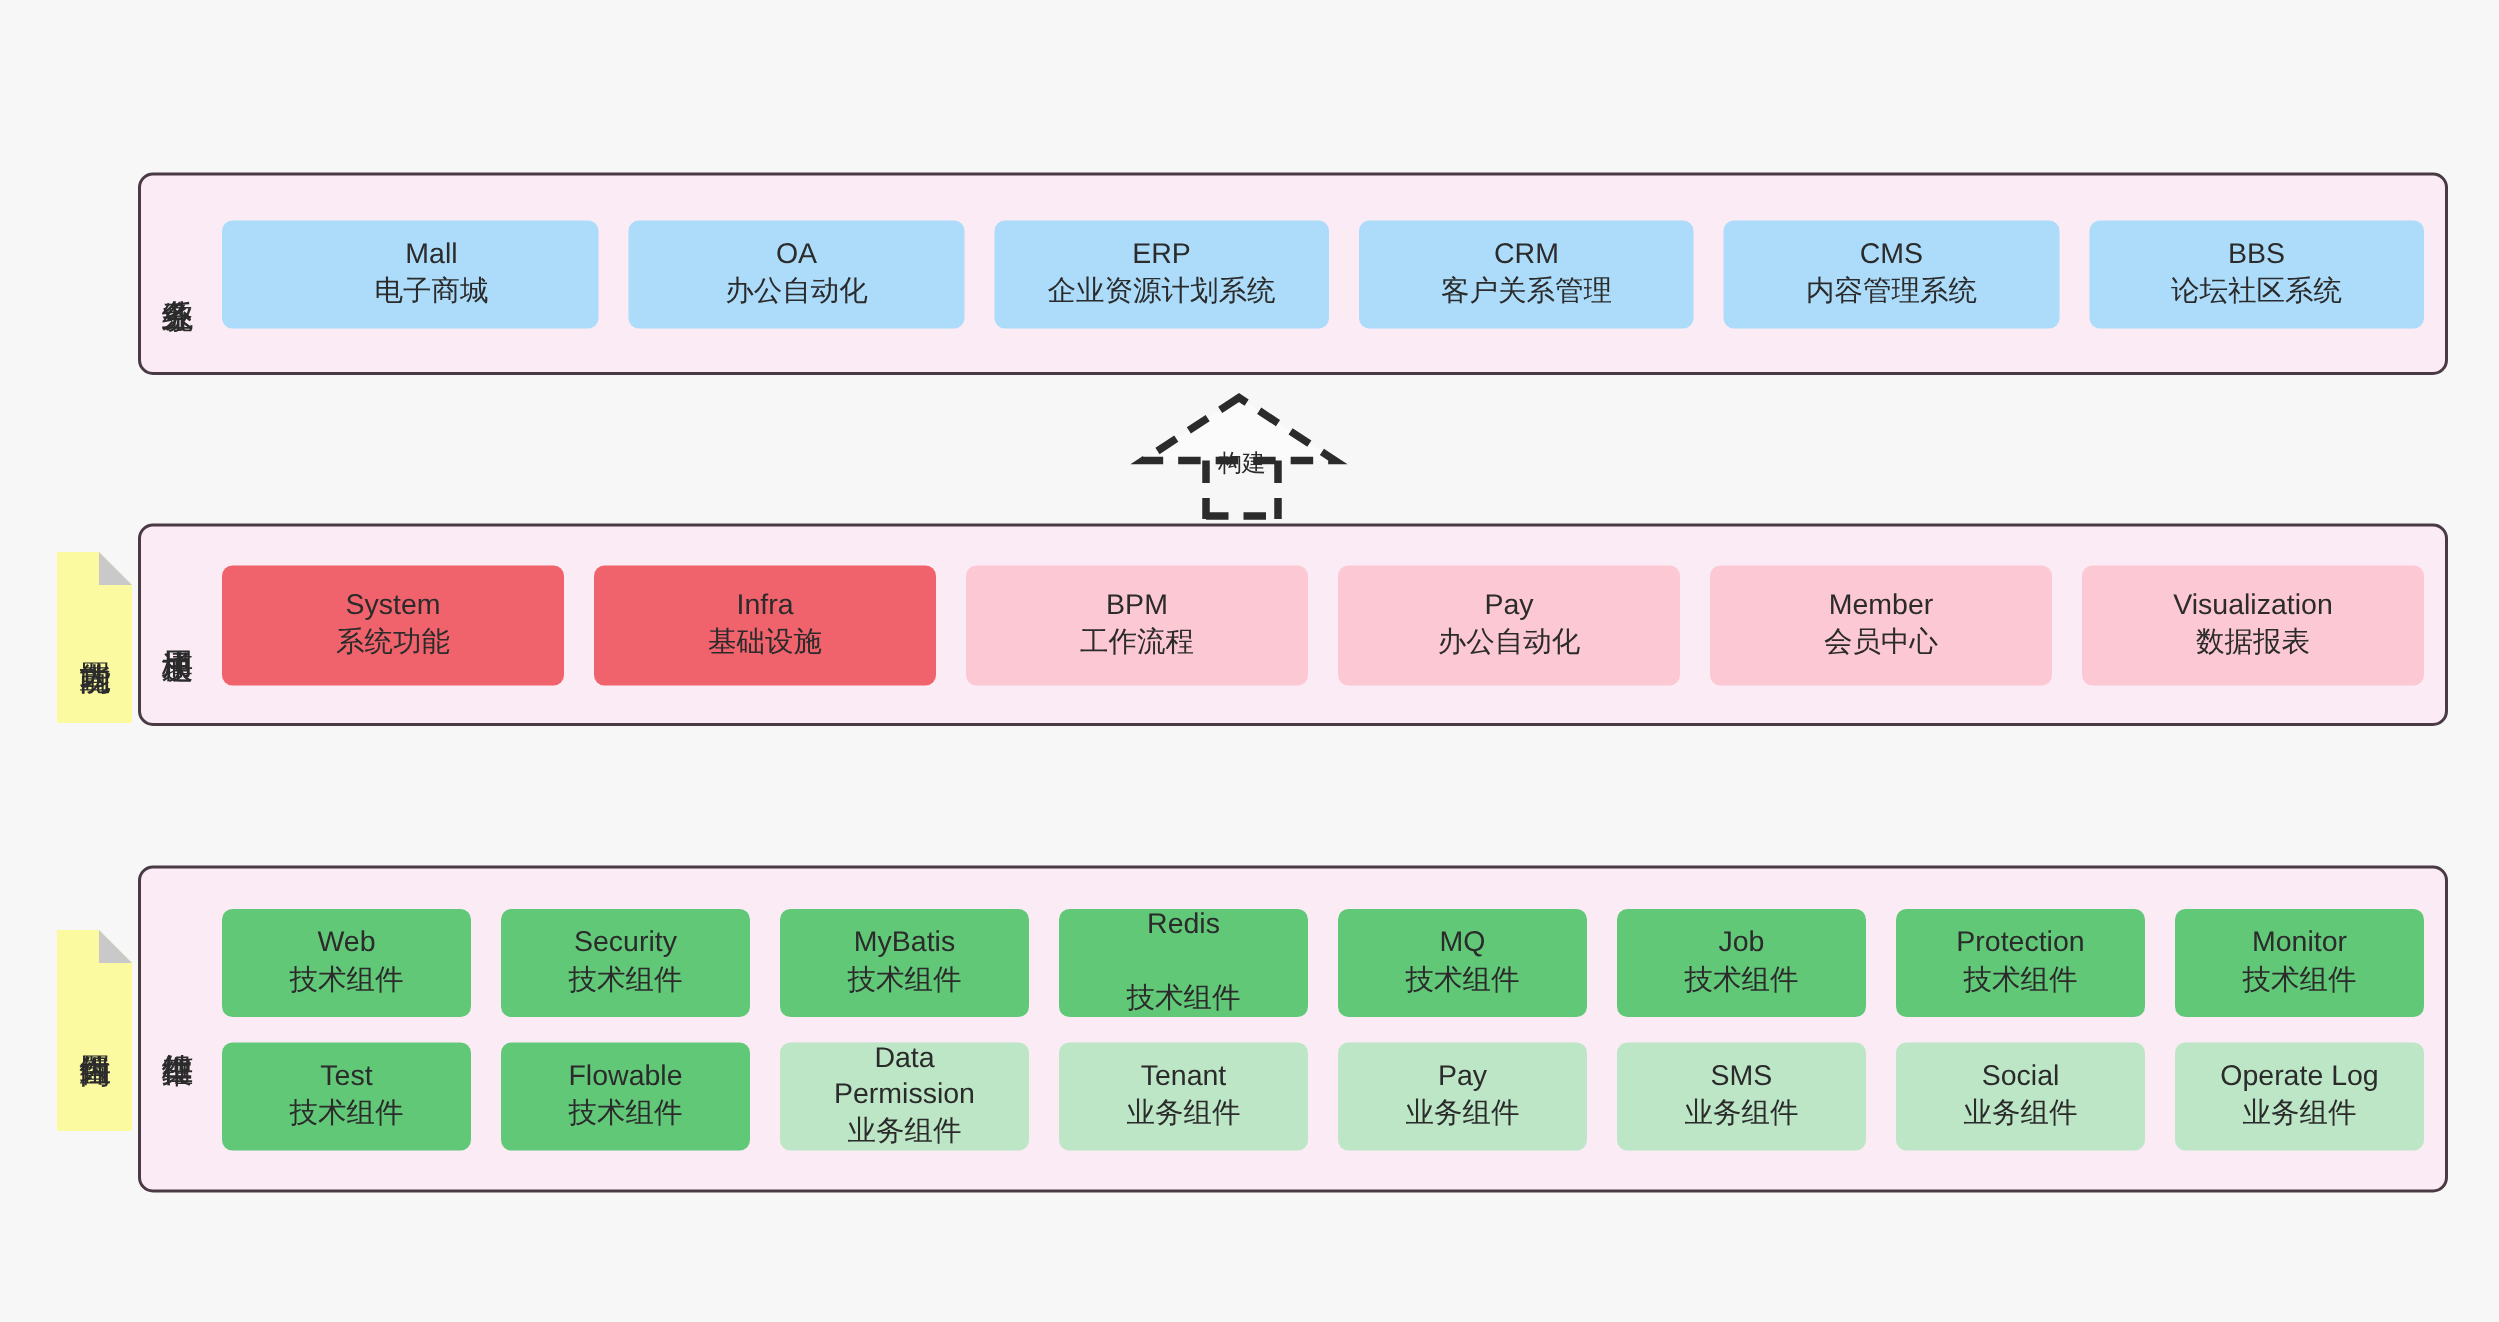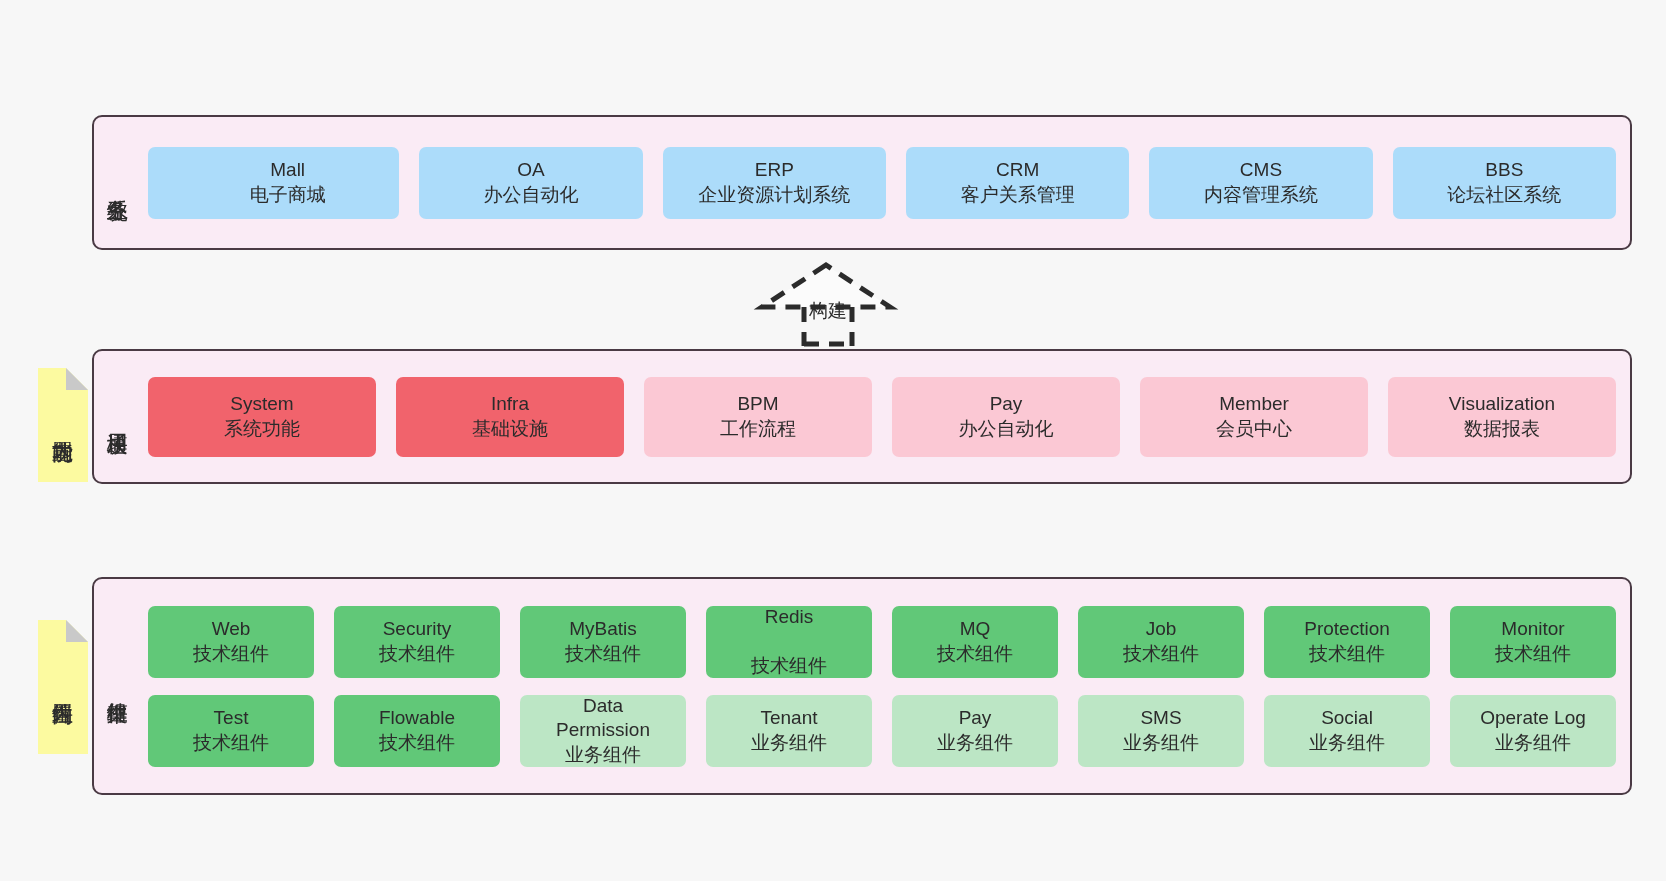--- a/index.html
+++ b/index.html
@@ -119,21 +119,21 @@
     clip-path: polygon(0 0, 100% 100%, 0 100%);
   }
 
   
   .connector {
     position: absolute;
   }
   .connector svg { display: block; overflow: visible; }
   .connector-label {
     position: absolute;
-    font-size: 19px;
+    font-size: 16px;
     line-height: 1;
     color: #2B2B2B;
     background: transparent;
     white-space: nowrap;
     transform: translate(-50%, -50%);
   }
 </style>
 </head>
 <body>
 

